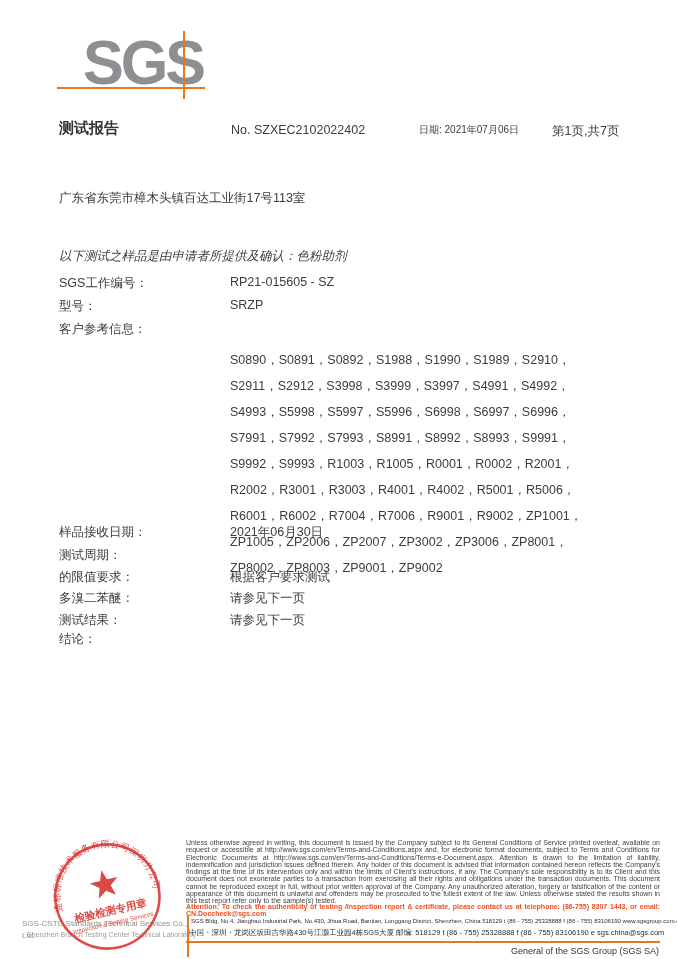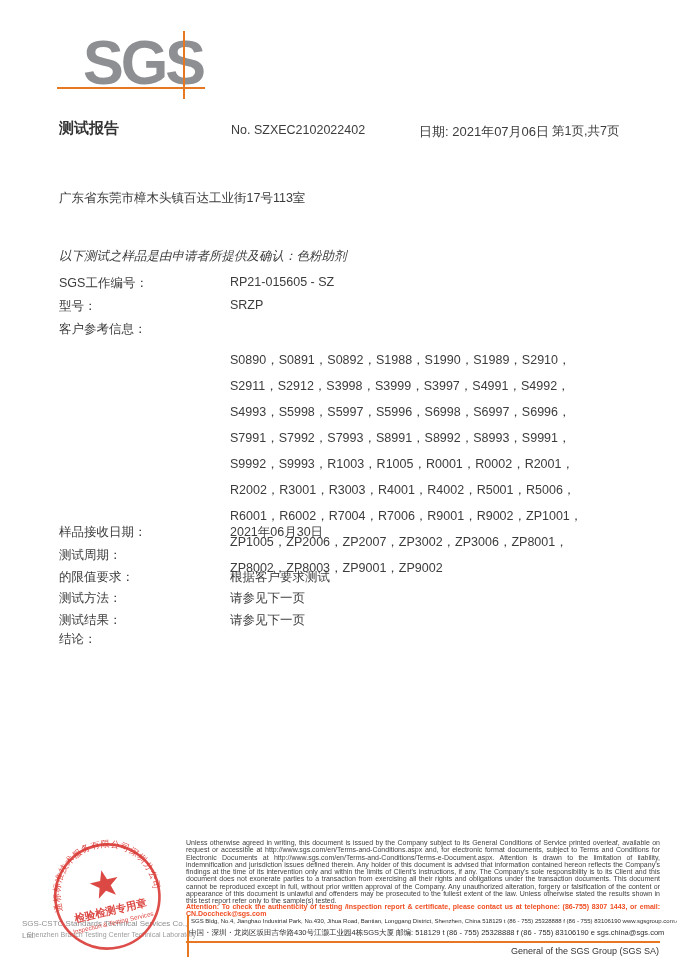--- a/index.html
+++ b/index.html
@@ -8,21 +8,21 @@
 
   
   .logo-text{position:absolute;left:83px;top:26px;font-size:60px;font-weight:bold;
              color:#8d8f92;letter-spacing:-3px;transform:scale(1.02,1.05);transform-origin:left top;}
   .logo-hline{position:absolute;left:57px;top:87px;width:148px;height:2px;background:#e87722;}
   .logo-vline{position:absolute;left:183px;top:31px;width:2px;height:68px;background:#e87722;}
 
   
   .doc-title{position:absolute;left:59px;top:119px;font-size:15px;font-weight:bold;color:#333;}
   .report-no{position:absolute;left:231px;top:123px;font-size:12.5px;}
-  .report-date{position:absolute;left:419px;top:123px;font-size:13px;}
+  .report-date{position:absolute;left:419px;top:123px;font-size:10px;}
   .report-page{position:absolute;left:552px;top:123px;font-size:12.5px;}
 
   .applicant-name{position:absolute;left:59px;top:167px;font-size:12.5px;}
   .applicant-addr{position:absolute;left:59px;top:190px;font-size:12.5px;}
 
   .statement{position:absolute;left:59px;top:248px;font-size:12.5px;font-style:italic;}
 
   .lbl{position:absolute;left:59px;font-size:12.5px;}
   .val{position:absolute;left:230px;font-size:12.5px;}
   .multi{white-space:pre-line;line-height:26px;margin-top:32px;}
@@ -79,21 +79,21 @@
 ZP8002，ZP8003，ZP9001，ZP9002</div>
 
   <div class="lbl" style="top:524px">样品接收日期：</div>
   <div class="val" style="top:524px">2021年06月30日</div>
 
   <div class="lbl" style="top:547px">测试周期：</div>
 
   <div class="lbl" style="top:569px">的限值要求：</div>
   <div class="val" style="top:569px">根据客户要求测试</div>
 
-  <div class="lbl" style="top:590px">测试方法：</div>
+  <div class="lbl" style="top:590px">多溴二苯醚：</div>
   <div class="val" style="top:590px">请参见下一页</div>
 
   <div class="lbl" style="top:612px">测试结果：</div>
   <div class="val" style="top:612px">请参见下一页</div>
 
   <div class="lbl" style="top:631px">结论：</div>
 
   <div class="stamp-company">SGS-CSTC Standards Technical Services Co., Ltd.</div>
   <div class="stamp-branch">Shenzhen Branch Testing Center Technical Laboratory</div>
 

